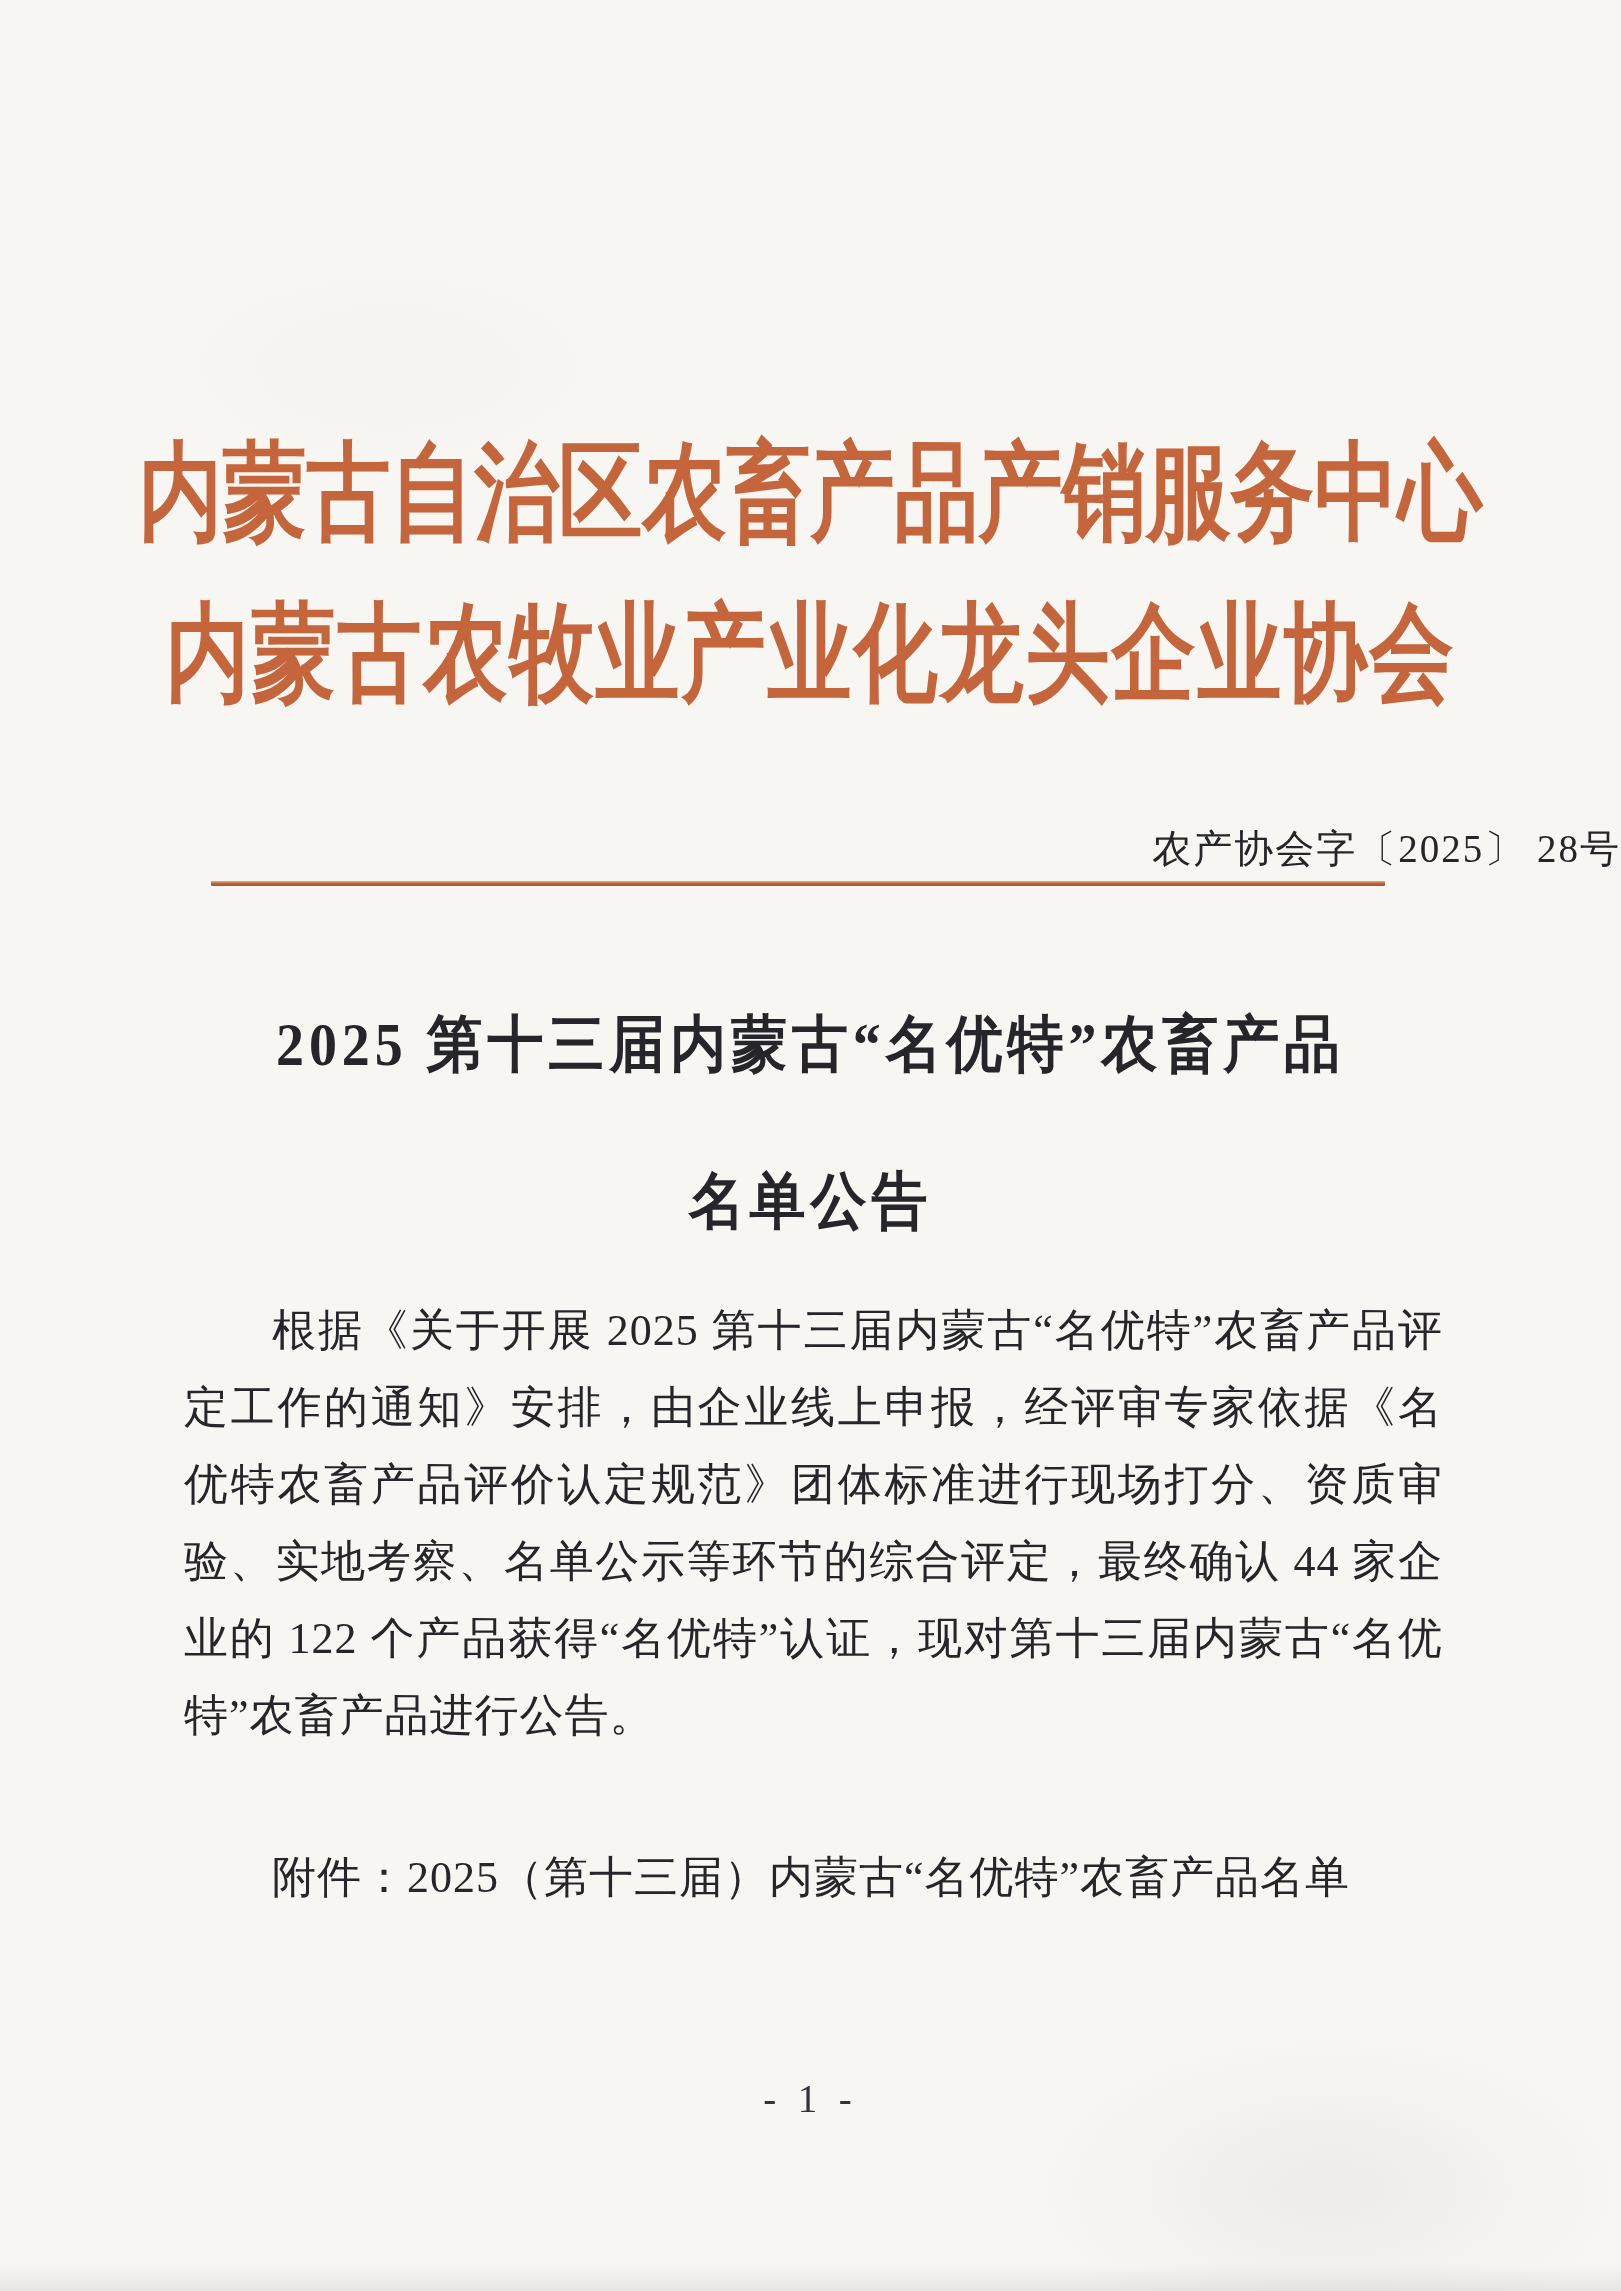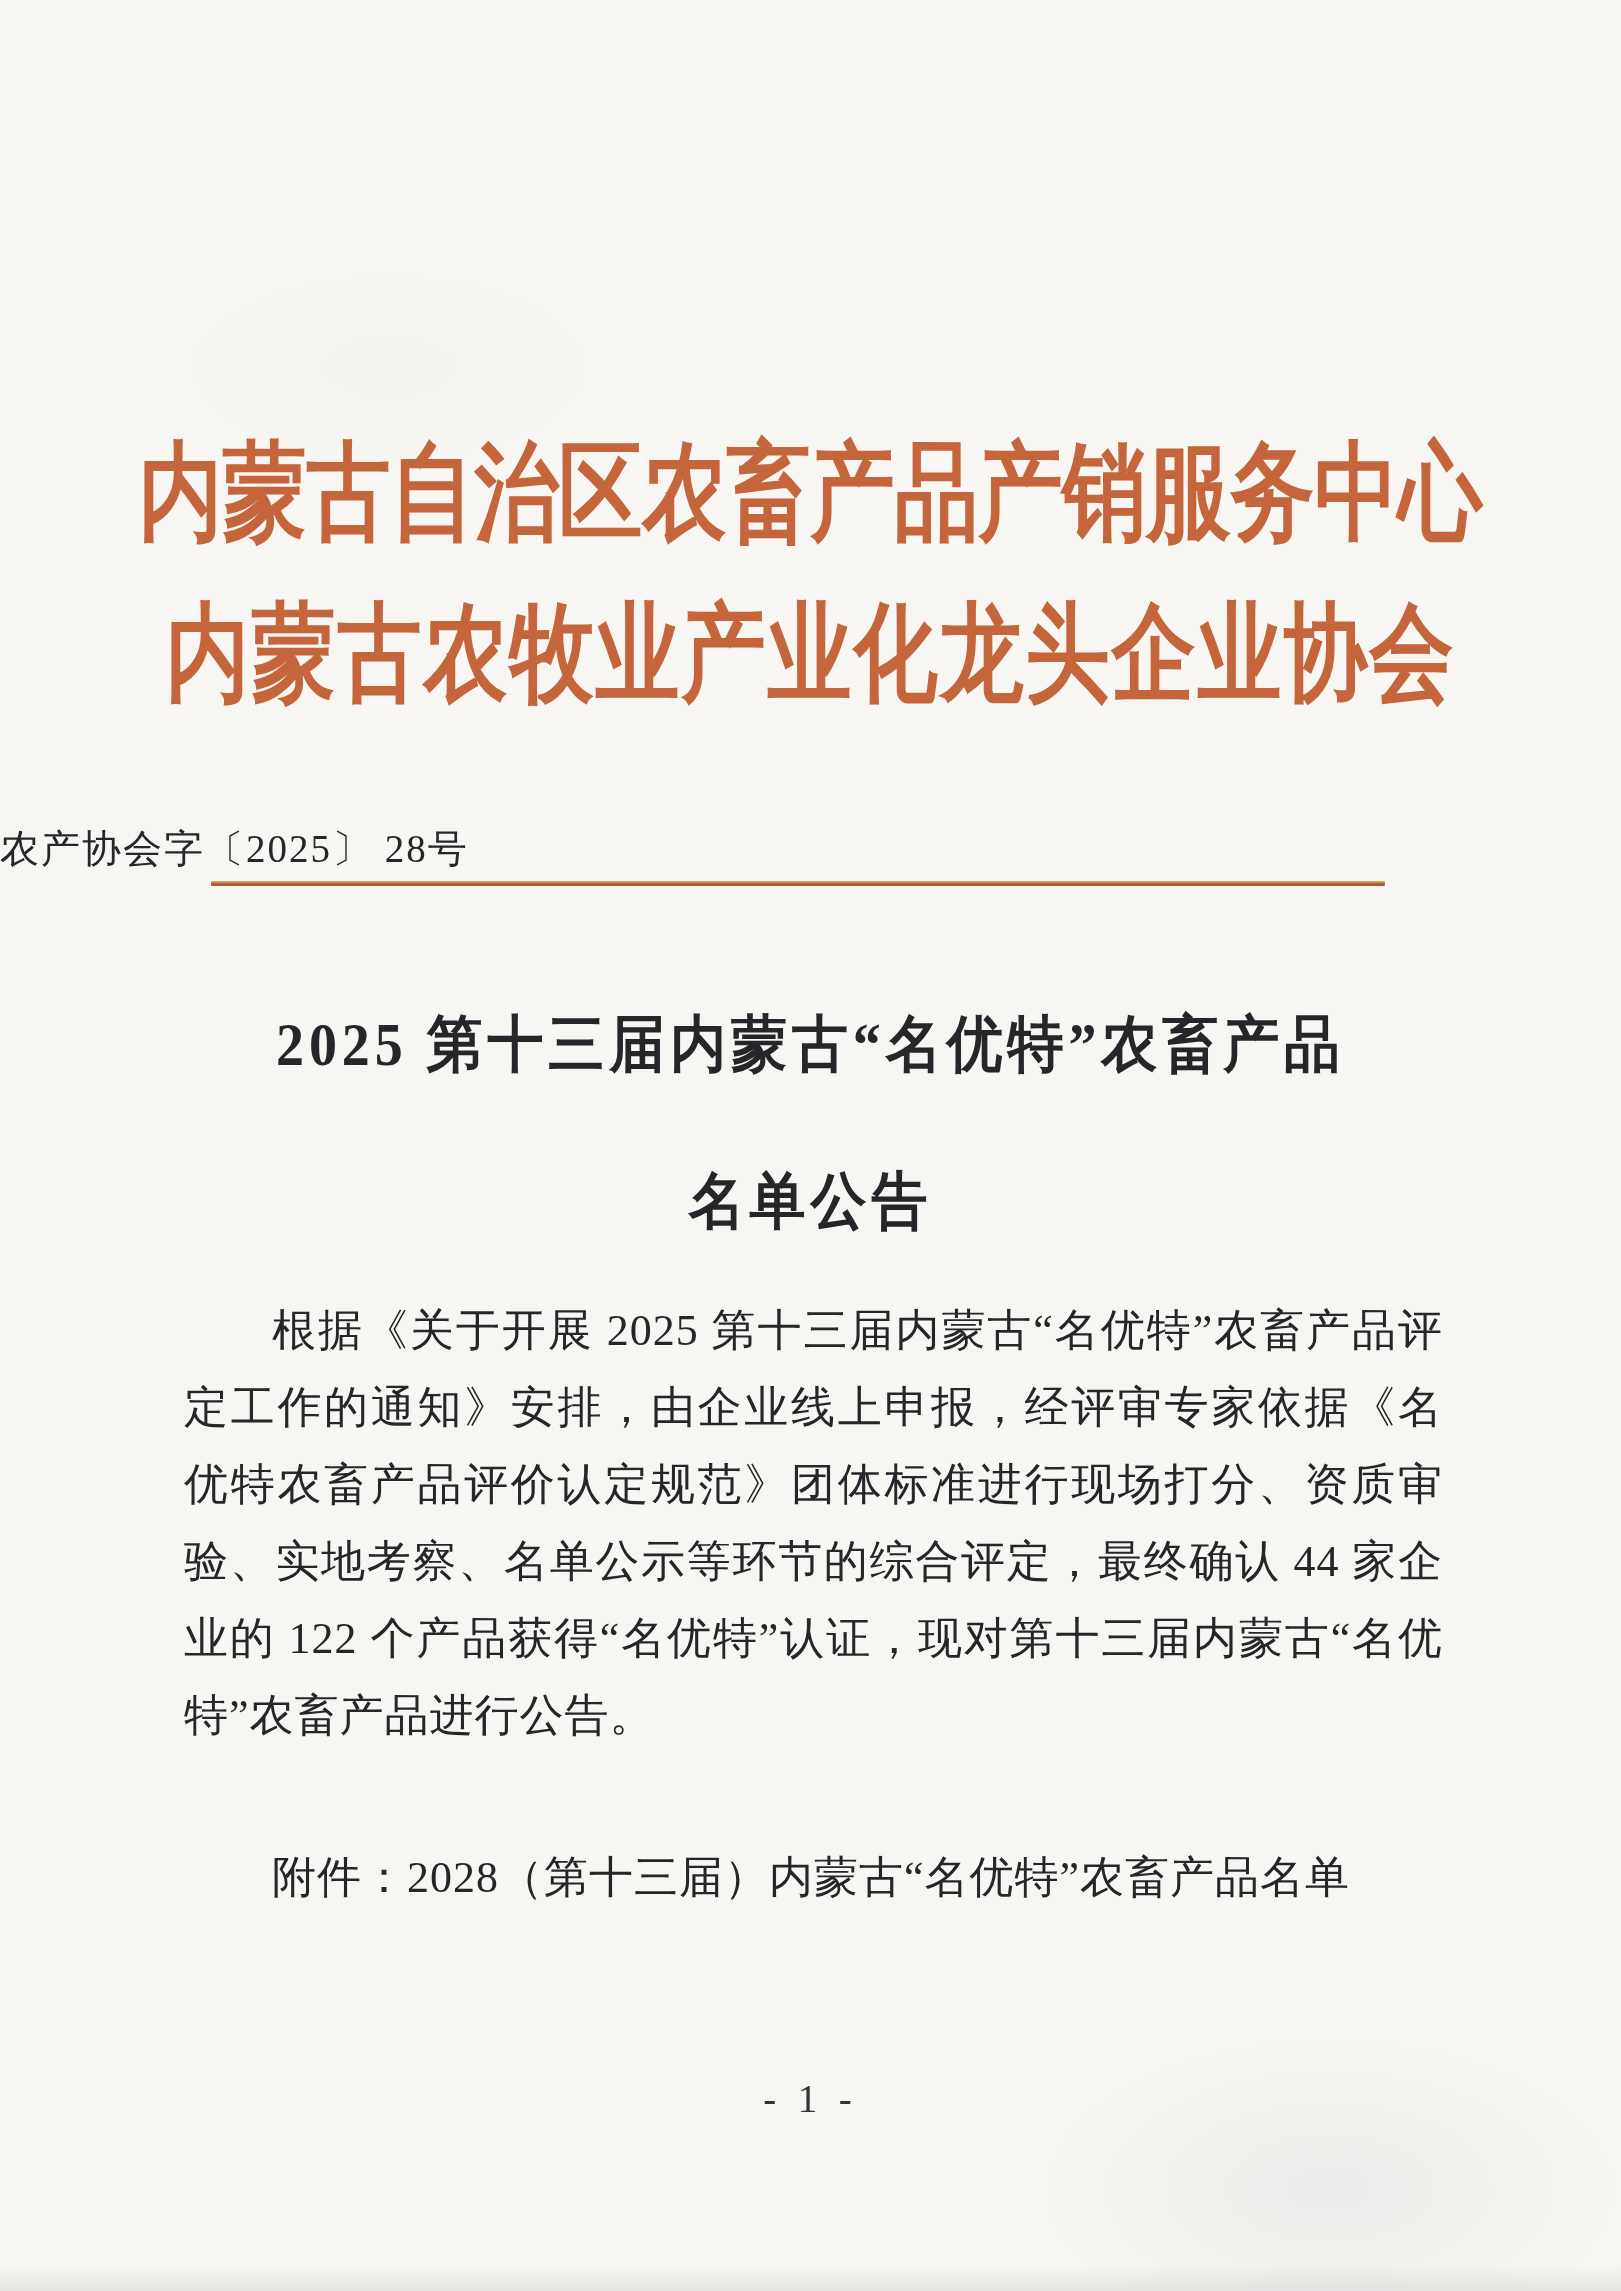--- a/index.html
+++ b/index.html
@@ -35,21 +35,21 @@
     line-height: 1;
     transform: scaleY(1.28);
     transform-origin: top center;
     white-space: nowrap;
   }
   .org-line1 { top: 439px; letter-spacing: 0px; }
   .org-line2 { top: 600px; letter-spacing: 2px; }
   .doc-number {
     position: absolute;
     top: 826px; left: 0; right: 0;
-    text-align: left;
+    text-align: right;
     font-size: 39px;
     line-height: 1.2;
     letter-spacing: 2px;
     white-space: nowrap;
   }
   .red-rule {
     position: absolute;
     top: 881px;
     left: 211px;
     width: 1174px;
@@ -115,18 +115,18 @@
   <div class="doc-number">农产协会字〔2025〕 28号</div>
 
   <div class="red-rule"></div>
 
   <div class="notice-title notice-title1">2025 第十三届内蒙古“名优特”农畜产品</div>
 
   <div class="notice-title notice-title2">名单公告</div>
 
   <p class="body-paragraph">根据《关于开展 2025 第十三届内蒙古“名优特”农畜产品评定工作的通知》安排，由企业线上申报，经评审专家依据《名优特农畜产品评价认定规范》团体标准进行现场打分、资质审验、实地考察、名单公示等环节的综合评定，最终确认 44 家企业的 122 个产品获得“名优特”认证，现对第十三届内蒙古“名优特”农畜产品进行公告。</p>
 
-  <div class="attachment-line">附件：2028（第十三届）内蒙古“名优特”农畜产品名单</div>
+  <div class="attachment-line">附件：2025（第十三届）内蒙古“名优特”农畜产品名单</div>
 
   <div class="page-number">- 1 -</div>
 
 </div>
 
 
 </body></html>

